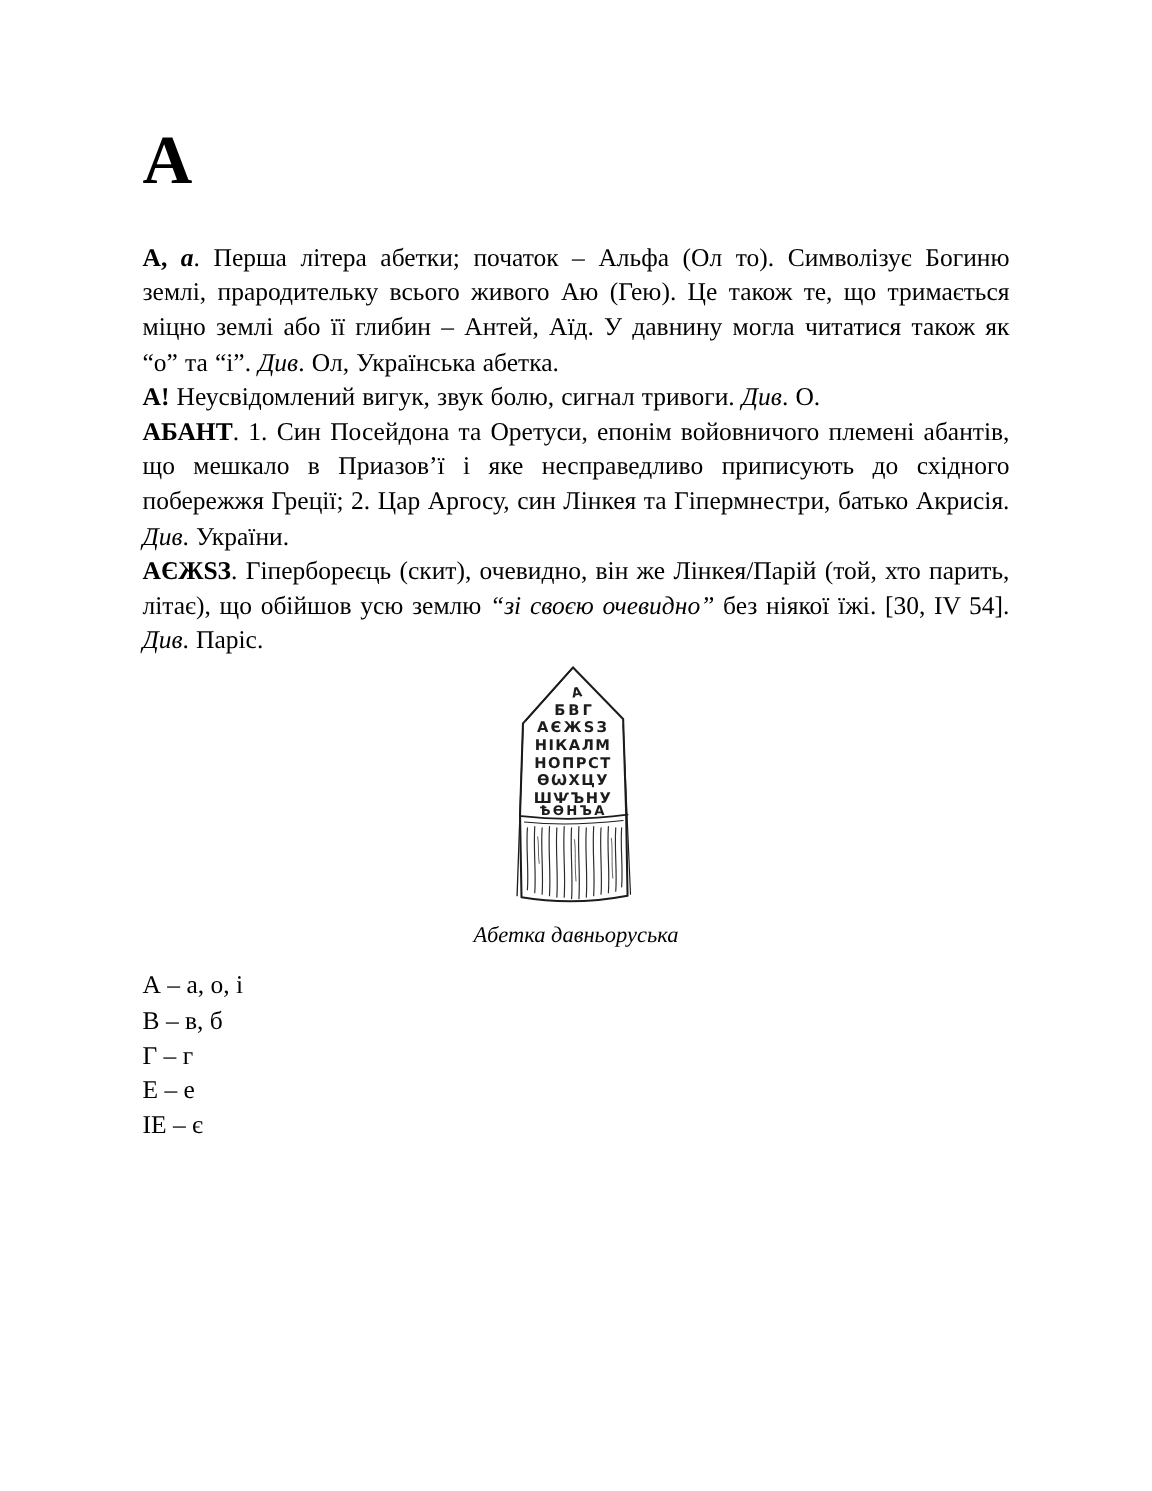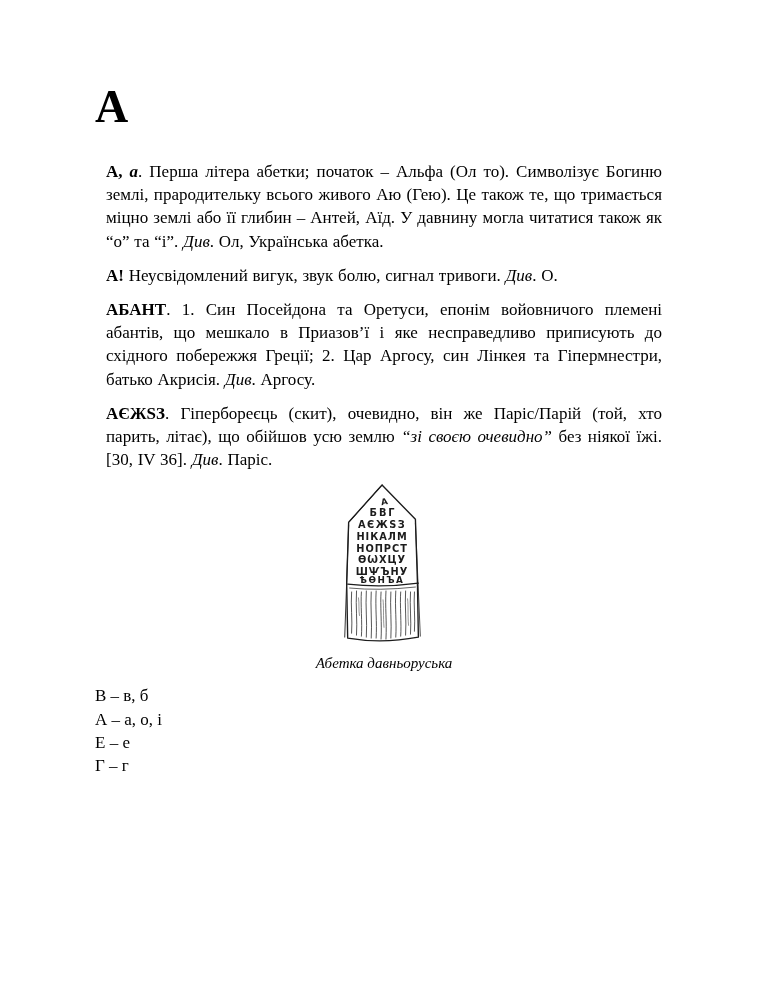--- a/index.html
+++ b/index.html
@@ -9,21 +9,21 @@
     color: #000; overflow: hidden;
   }
   .page { padding: 0 95px; }
   h1.letter {
     font-size: 46px; line-height: 1; font-weight: bold;
     margin: 84px 0 30px 0;
   }
   p.entry {
     font-size: 17px; line-height: 23.2px;
     text-align: justify; text-align-last: left;
-    margin: 11px; word-spacing: 0.5px;
+    margin: 0; word-spacing: 0.5px;
   }
   .b  { font-weight: bold; }
   .i  { font-style: italic; }
   .bi { font-weight: bold; font-style: italic; }
   figure.stone-figure {
     margin: 4px 0 12px 0; padding: 0;
     text-align: center;
   }
   figure.stone-figure svg { display: inline-block; }
   figcaption {
@@ -42,23 +42,23 @@
 <body>
 
 <div class="page">
 
   <h1 class="letter">А</h1>
 
   <p class="entry"><span class="b">А, </span><span class="bi">а</span><span>. Перша літера абетки; початок – Альфа (Ол то). Символізує Богиню землі, прародительку всього живого Аю (Гею). Це також те, що тримається міцно землі або її глибин – Антей, Аїд. У давнину могла читатися також як “о” та “і”. </span><span class="i">Див</span><span>. Ол, Українська абетка.</span></p>
 
   <p class="entry"><span class="b">А!</span><span> Неусвідомлений вигук, звук болю, сигнал тривоги. </span><span class="i">Див</span><span>. О.</span></p>
 
-  <p class="entry"><span class="b">АБАНТ</span><span>. 1. Син Посейдона та Оретуси, епонім войовничого племені абантів, що мешкало в Приазов’ї і яке несправедливо приписують до східного побережжя Греції; 2. Цар Аргосу, син Лінкея та Гіпермнестри, батько Акрисія. </span><span class="i">Див</span><span>. Аргосу.</span></p>
+  <p class="entry"><span class="b">АБАНТ</span><span>. 1. Син Посейдона та Оретуси, епонім войовничого племені абантів, що мешкало в Приазов’ї і яке несправедливо приписують до східного побережжя Греції; 2. Цар Аргосу, син Лінкея та Гіпермнестри, батько Акрисія. </span><span class="i">Див</span><span>. України.</span></p>
 
-  <p class="entry"><span class="b">АЄЖЅЗ</span><span>. Гіпербореєць (скит), очевидно, він же Паріс/Парій (той, хто парить, літає), що обійшов усю землю </span><span class="i">“зі своєю очевидно”</span><span> без ніякої їжі. [30, IV 36]. </span><span class="i">Див</span><span>. Паріс.</span></p>
+  <p class="entry"><span class="b">АЄЖЅЗ</span><span>. Гіпербореєць (скит), очевидно, він же Лінкея/Парій (той, хто парить, літає), що обійшов усю землю </span><span class="i">“зі своєю очевидно”</span><span> без ніякої їжі. [30, IV 54]. </span><span class="i">Див</span><span>. Паріс.</span></p>
 
 
   <figure class="stone-figure">
     <svg width="118" height="162" viewBox="0 0 120 165" aria-hidden="true">
       <g fill="none" stroke="#1c1c1c" stroke-width="1.4" stroke-linecap="round" stroke-linejoin="round">
         <path d="M58 3 L92 38 L94 100 L95 158 Q58 165 23 159 L22 103 L24 41 Z"></path>
         <path d="M58 3 L26 39" stroke-width="1"></path>
         <path d="M24 44 L20 158" stroke-width="0.9"></path>
         <path d="M92 42 L97 157" stroke-width="0.8"></path>
         <path d="M23 104 Q58 108 95 103" stroke-width="1.2"></path>
@@ -92,19 +92,20 @@
         <path d="M34 118 C35 124 34 130 35 136" stroke-width="0.5"></path>
         <path d="M59 120 C60 128 59 136 60 148" stroke-width="0.5"></path>
         <path d="M84 119 C85 127 84 135 85 146" stroke-width="0.5"></path>
       </g>
     </svg>
     <figcaption>Абетка давньоруська</figcaption>
   </figure>
 
 
   <div class="mappings">
+    <p>А – а, о, і</p>
     <p>В – в, б</p>
-    <p>А – а, о, і</p>
+    <p>Г – г</p>
     <p>Е – е</p>
-    <p>Г – г</p>
+    <p>ІЕ – є</p>
   </div>
 
 </div>
 
 </body></html>

